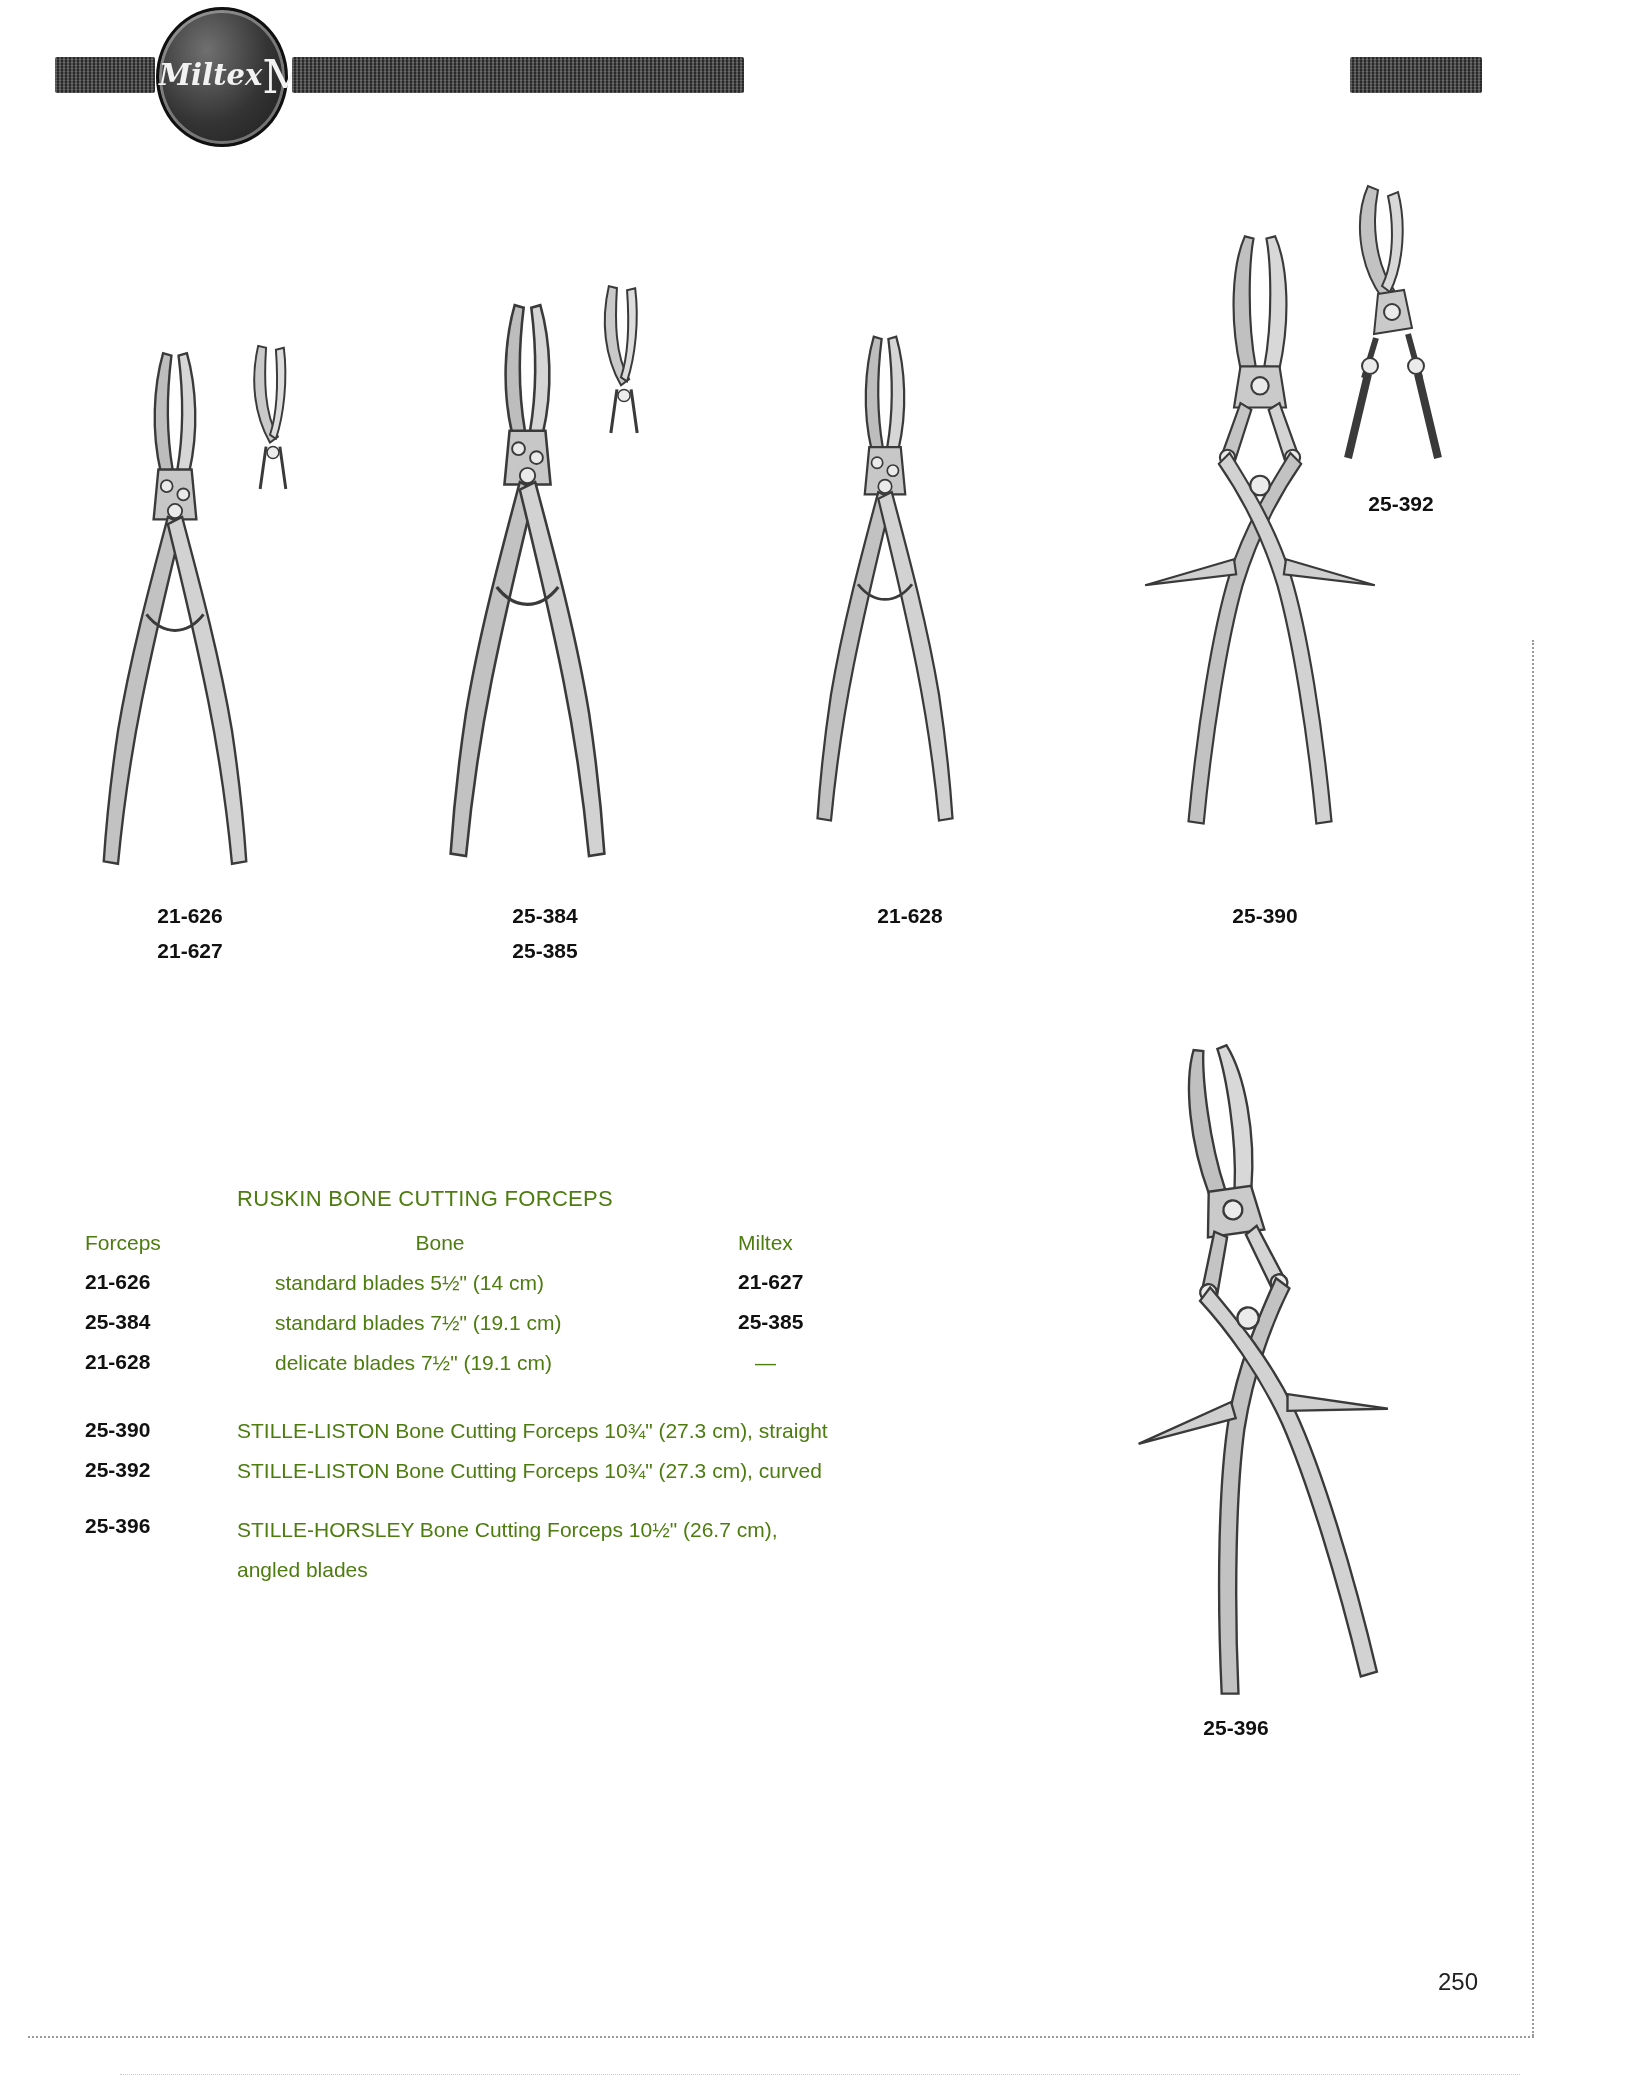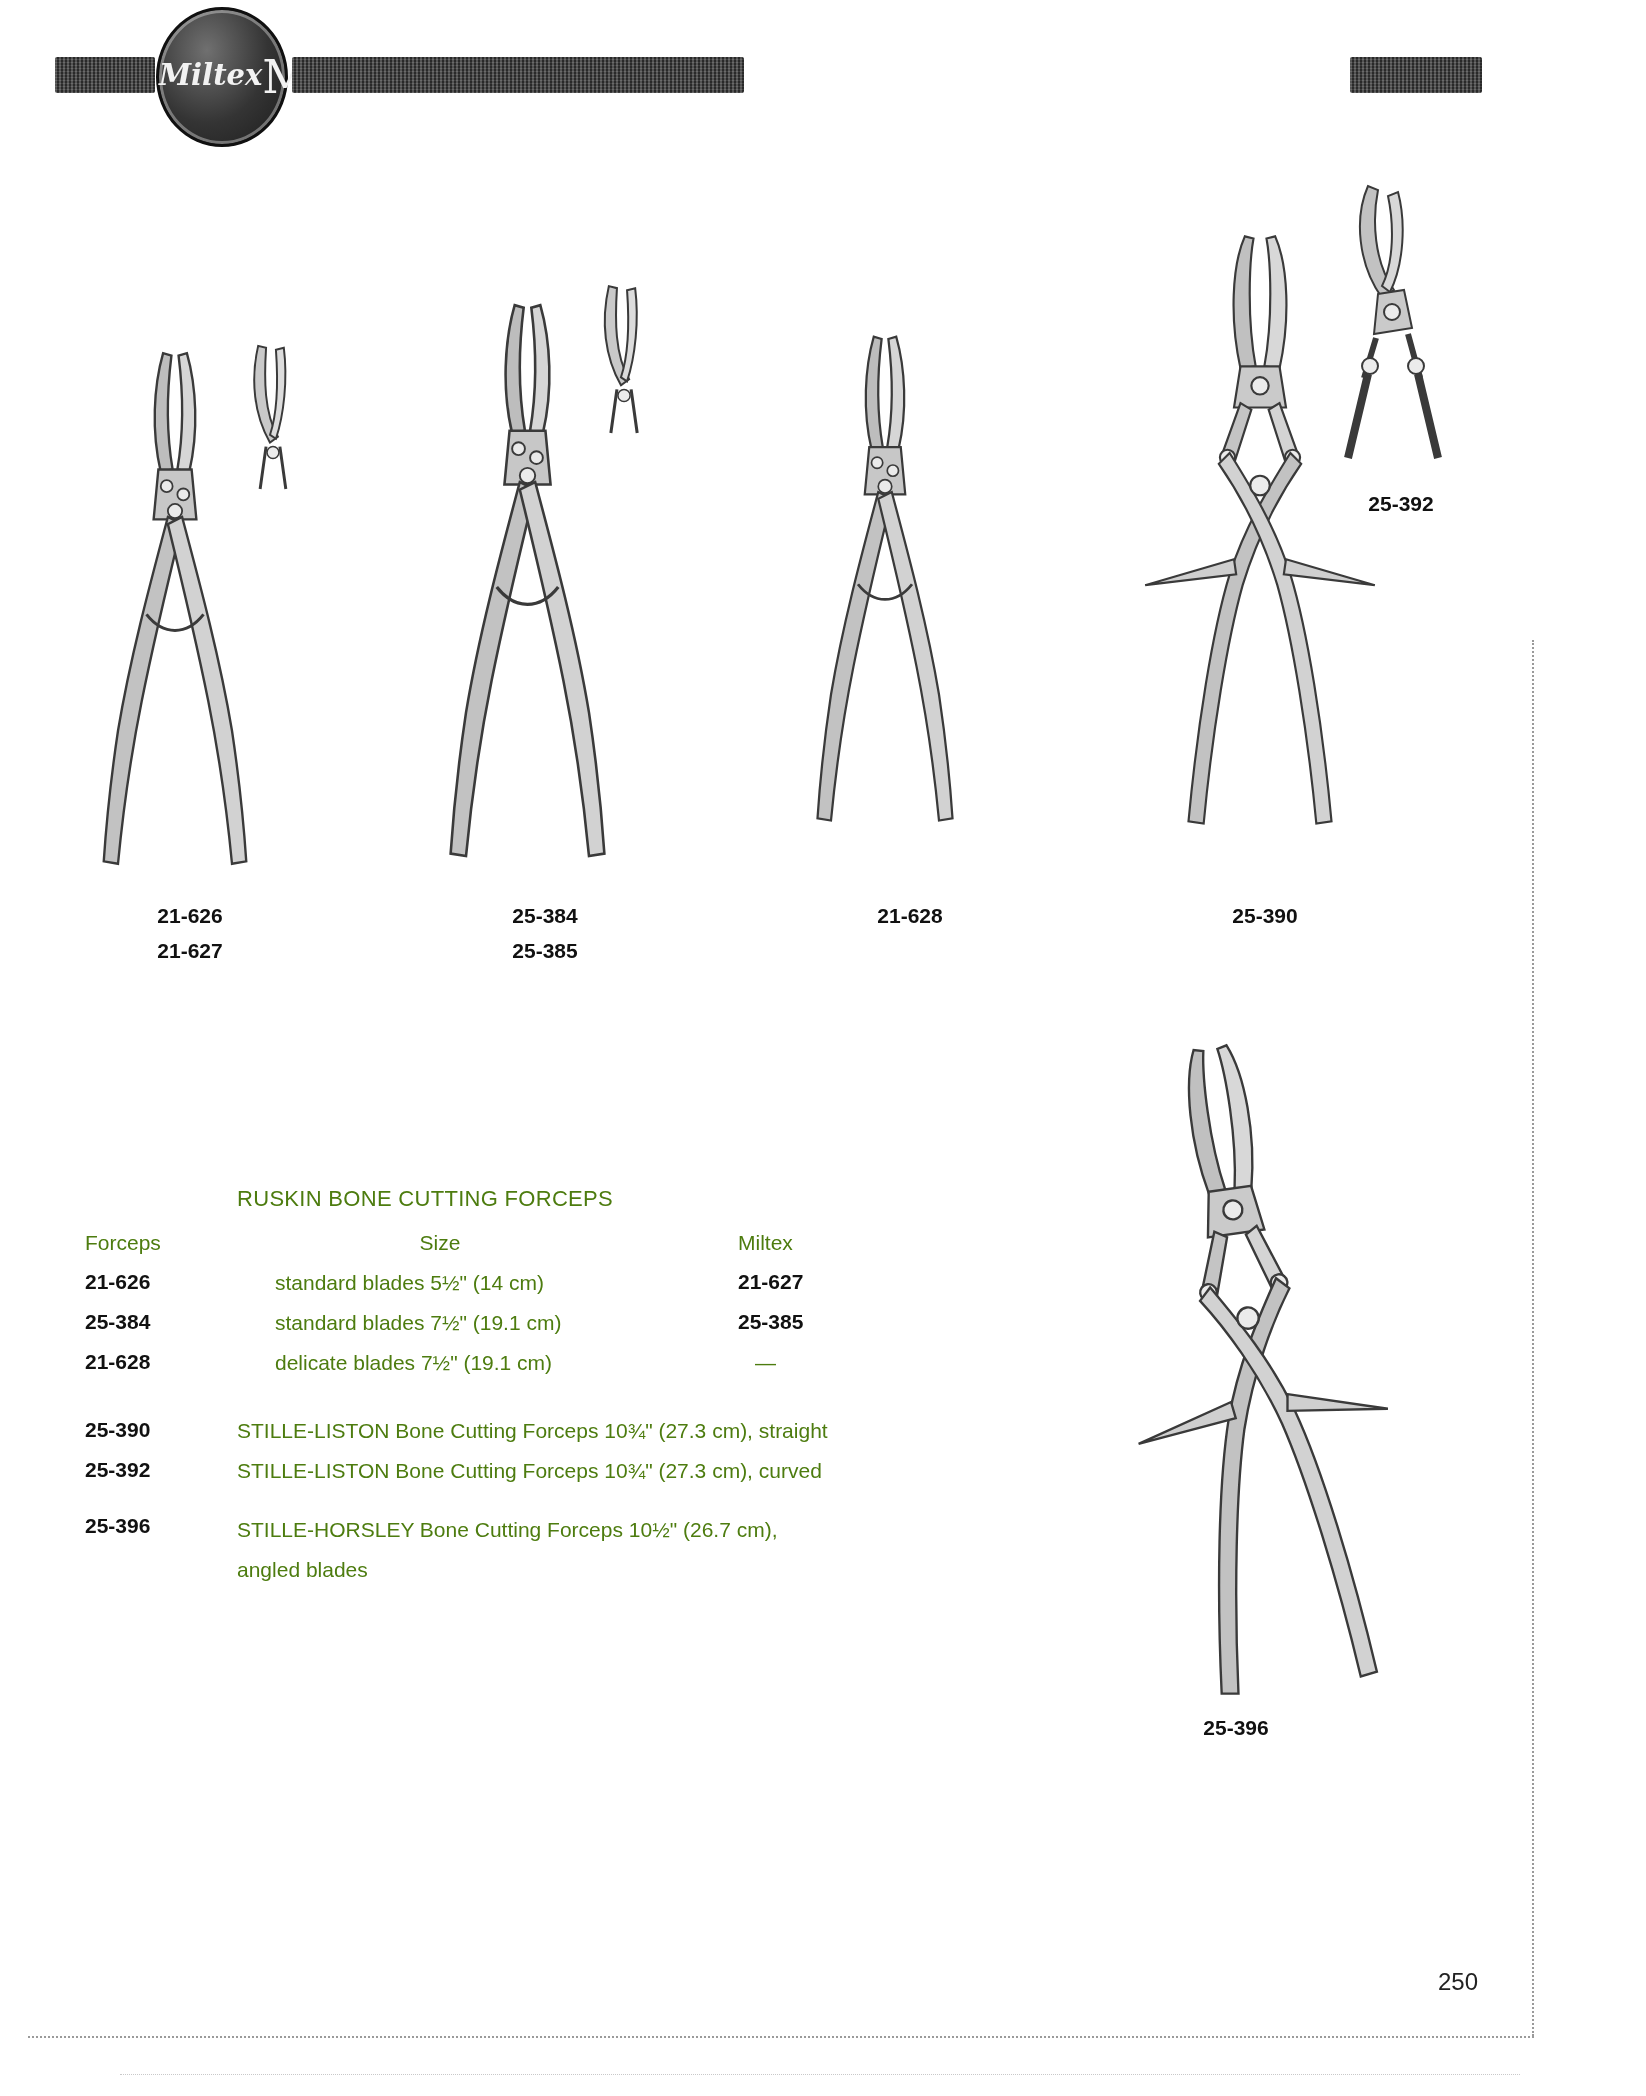--- a/index.html
+++ b/index.html
@@ -159,21 +159,21 @@
     <div>25-392</div>
   </div>
 
   <div class="abs fig-caption" style="left:1161px; top:1710px; width:150px;">
     <div>25-396</div>
   </div>
 
   <div class="abs body-text ruskin-title" style="left:237px; top:1186px;">RUSKIN BONE CUTTING FORCEPS</div>
 
   <div class="abs body-text" style="left:85px; top:1230px;">Forceps</div>
-  <div class="abs body-text center" style="left:240px; top:1230px; width:400px;">Size</div>
+  <div class="abs body-text center" style="left:240px; top:1230px; width:400px;">Bone</div>
   <div class="abs body-text" style="left:738px; top:1230px;">Miltex</div>
 
   <div class="abs code" style="left:85px; top:1270px;">21-626</div>
   <div class="abs body-text" style="left:275px; top:1270px;">standard blades 5½"  (14 cm)</div>
   <div class="abs code" style="left:738px; top:1270px;">21-627</div>
 
   <div class="abs code" style="left:85px; top:1310px;">25-384</div>
   <div class="abs body-text" style="left:275px; top:1310px;">standard blades 7½"  (19.1 cm)</div>
   <div class="abs code" style="left:738px; top:1310px;">25-385</div>
 

